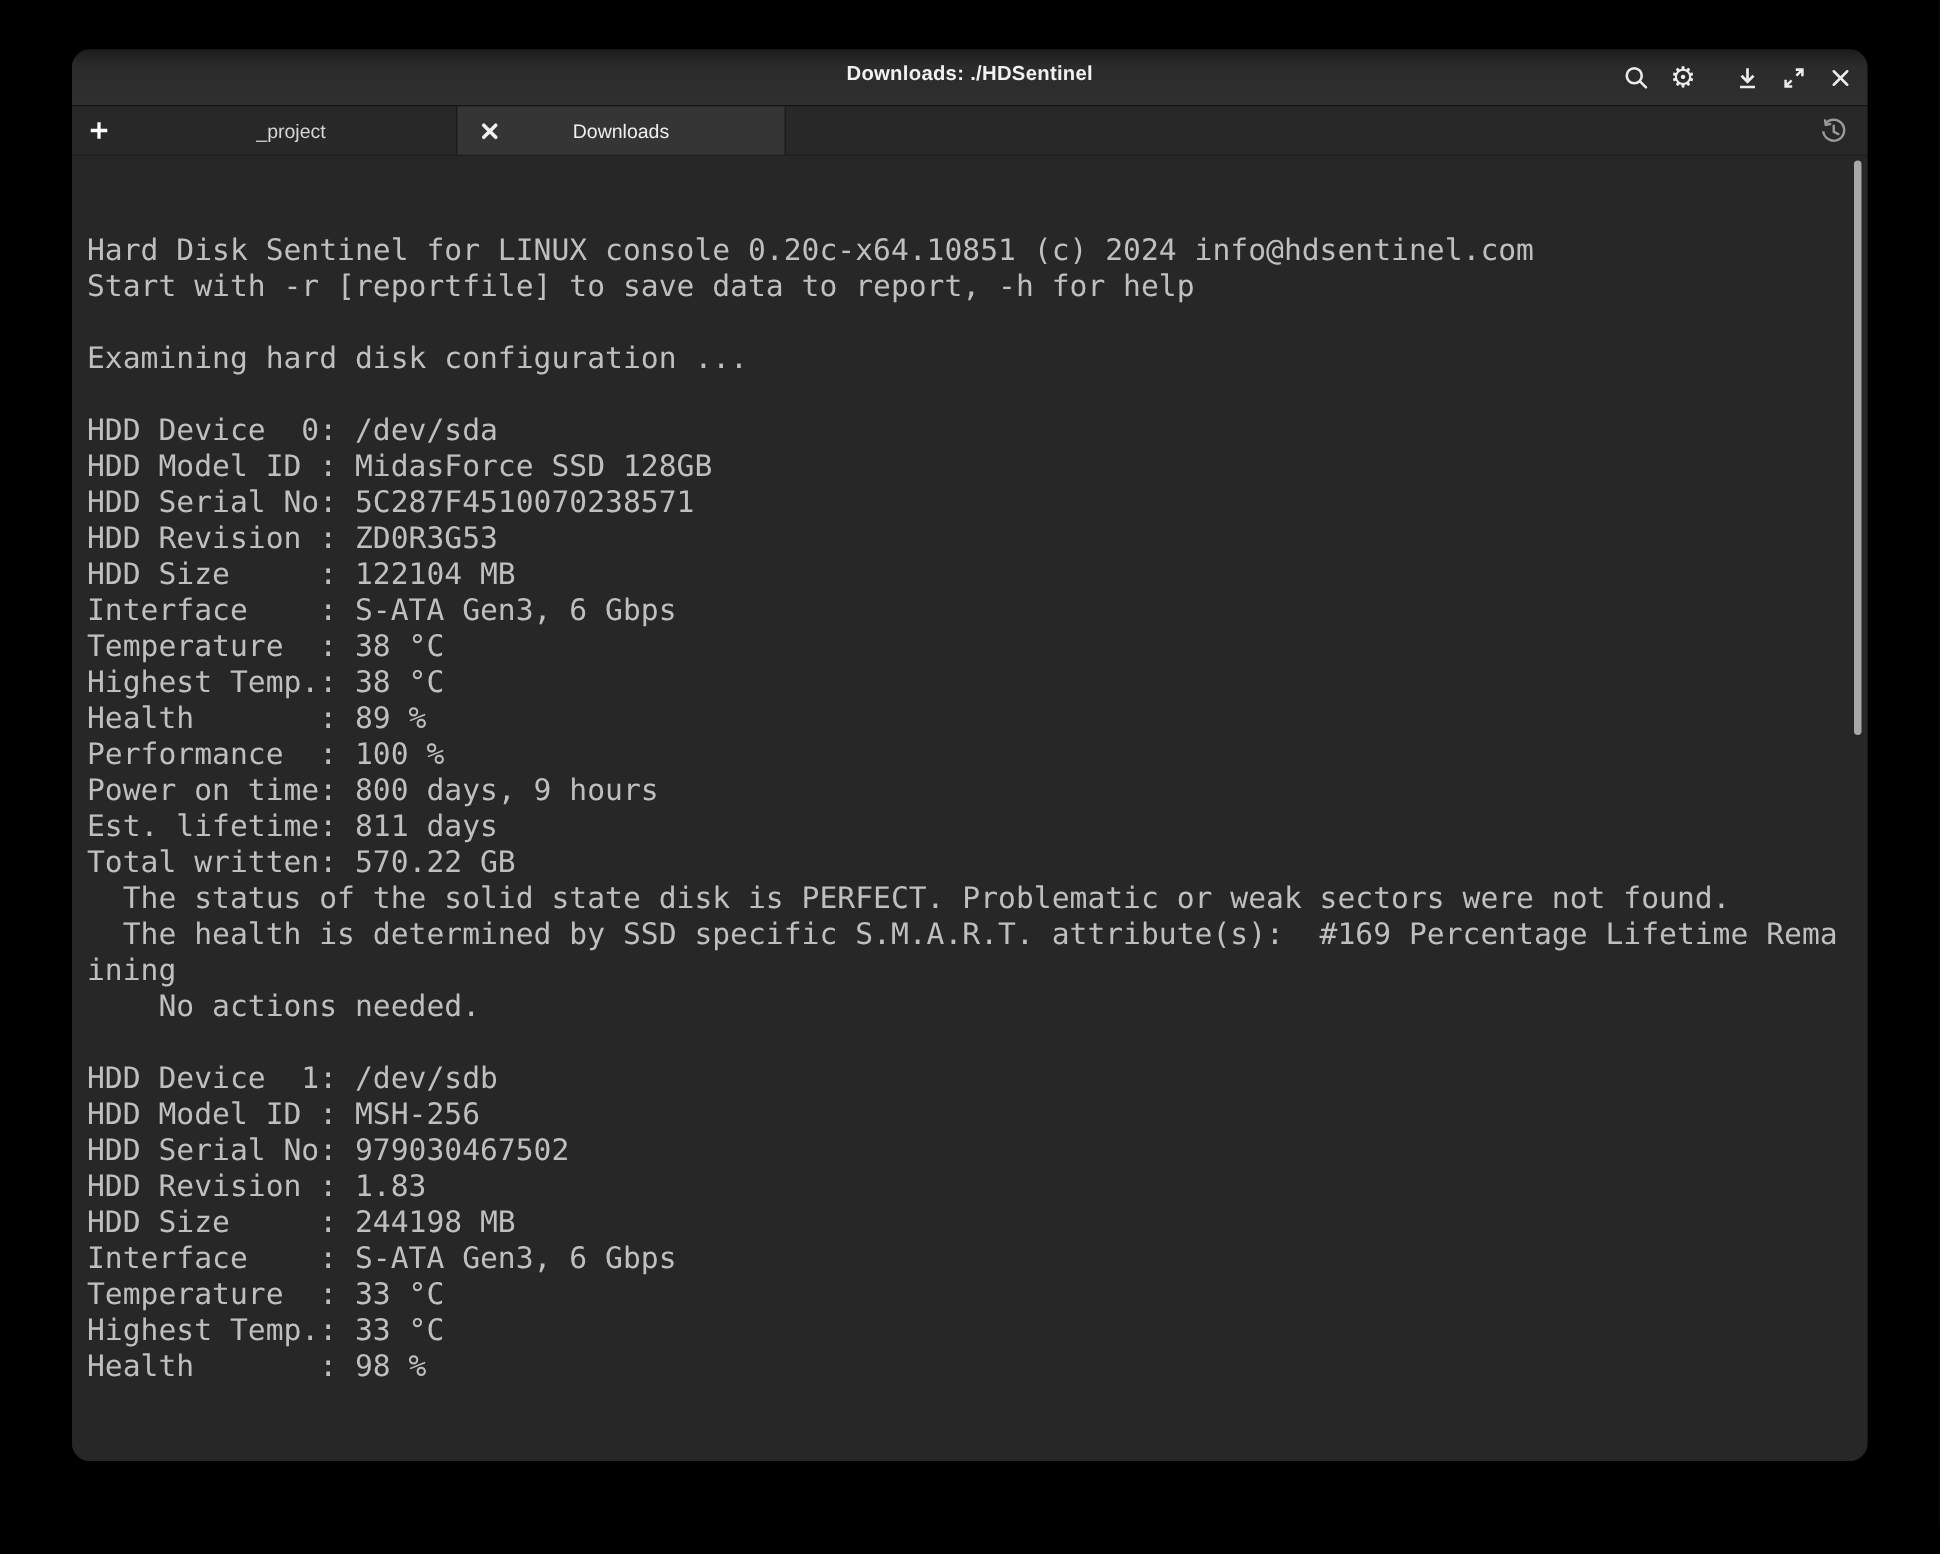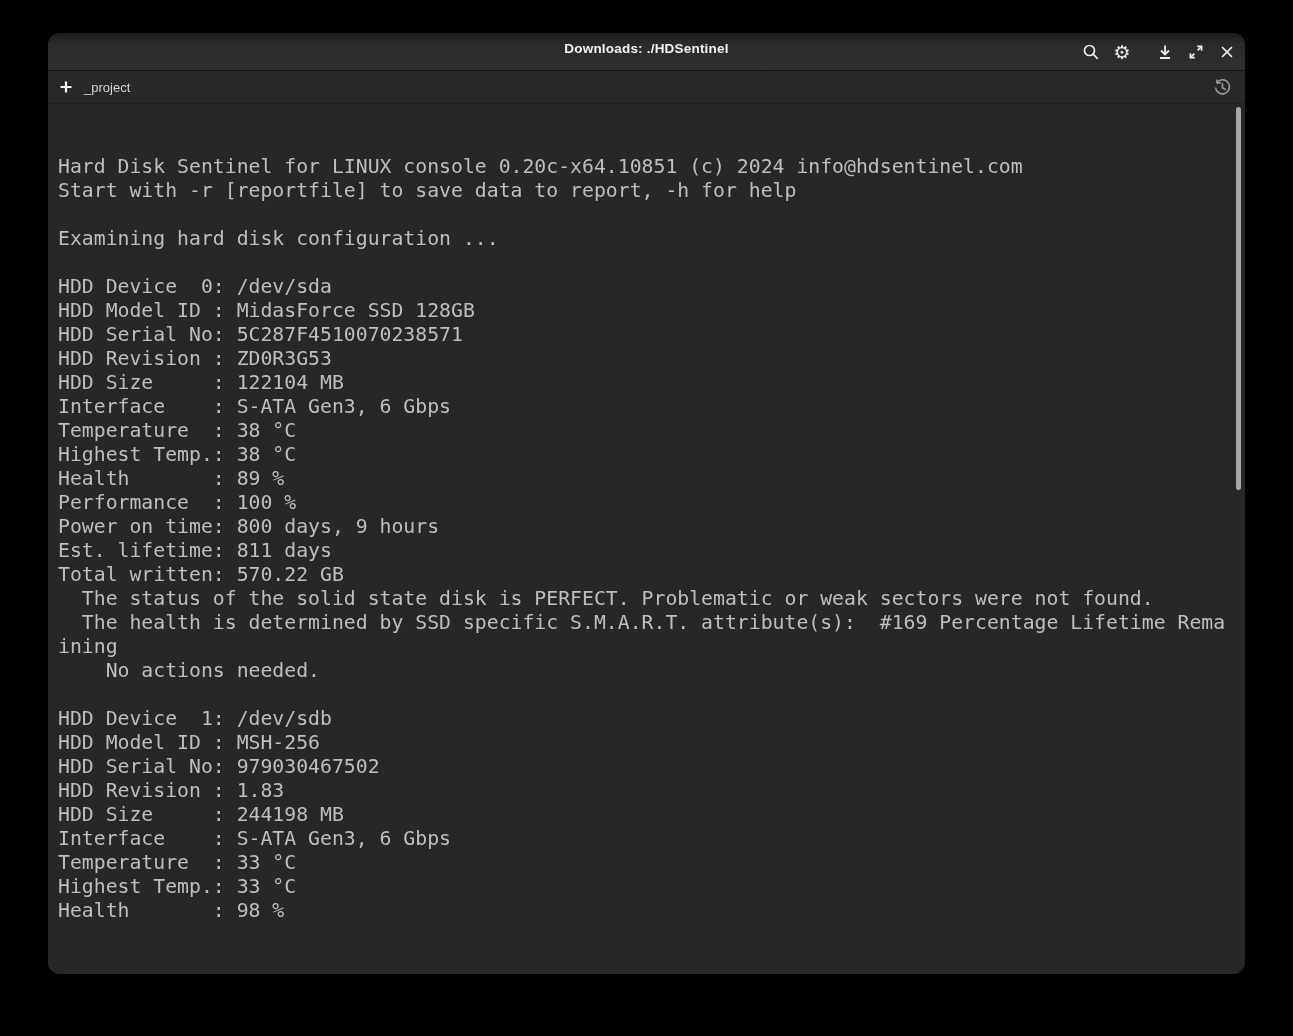--- a/index.html
+++ b/index.html
@@ -38,21 +38,21 @@
   
   .tabbar {
     position:relative; height:33px; flex:0 0 33px; background:#282828;
     display:flex; align-items:stretch; border-bottom:1px solid #1f1f1f;
   }
   .newtab {
     width:36px; background:none; border:none; cursor:pointer;
     display:flex; align-items:center; justify-content:center;
   }
   .tab {
-    width:220px; display:flex; align-items:center; justify-content:flex-start;
+    width:220px; display:flex; align-items:center; justify-content:center;
     position:relative; cursor:pointer;
   }
   .tab-label { color:#d6d6d6; font-size:13px; }
   .tab.active { background:#353535; border-left:1px solid #1c1c1c; border-right:1px solid #1c1c1c; }
   .tab.active .tab-label { color:#efefef; }
   .tab-close {
     position:absolute; left:13px; top:50%; transform:translateY(-50%);
     width:16px; height:16px; display:flex; align-items:center; justify-content:center;
     cursor:pointer;
   }
@@ -125,20 +125,29 @@
   <div class="tabbar">
     <button class="newtab">
       <svg width="16" height="16" viewBox="0 0 16 16">
           <line x1="8" y1="2.5" x2="8" y2="13.5" stroke="#ffffff" stroke-width="2.2"></line>
           <line x1="2.5" y1="8" x2="13.5" y2="8" stroke="#ffffff" stroke-width="2.2"></line>
         </svg>
     </button>
     <div class="tab">
       <span class="tab-label">_project</span>
     </div>
+    <div class="tab active">
+      <span class="tab-close">
+        <svg width="13" height="13" viewBox="0 0 13 13">
+            <line x1="2.5" y1="2.5" x2="10.5" y2="10.5" stroke="#f2f2f2" stroke-width="2.4" stroke-linecap="round"></line>
+            <line x1="10.5" y1="2.5" x2="2.5" y2="10.5" stroke="#f2f2f2" stroke-width="2.4" stroke-linecap="round"></line>
+          </svg>
+      </span>
+      <span class="tab-label">Downloads</span>
+    </div>
     <div class="tab-spacer"></div>
     <button class="history">
       <svg width="21" height="21" viewBox="0 0 21 21">
           <path d="M 5.2 5.2 A 7 7 0 1 1 3.5 10.5" fill="none" stroke="#9a9a9a" stroke-width="1.6"></path>
           <polyline points="4.6,2.6 5.2,6.2 8.8,5.6" fill="none" stroke="#9a9a9a" stroke-width="1.6"></polyline>
           <polyline points="10.5,6.8 10.5,10.9 13.6,12.4" fill="none" stroke="#9a9a9a" stroke-width="1.6" stroke-linecap="round"></polyline>
         </svg>
     </button>
   </div>
 

